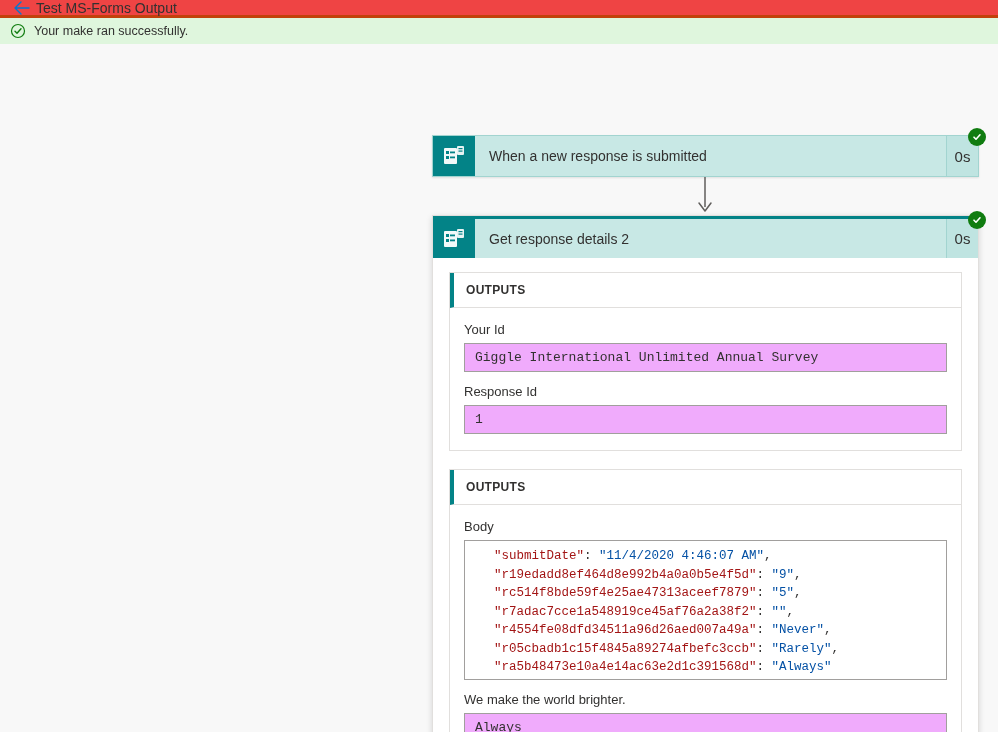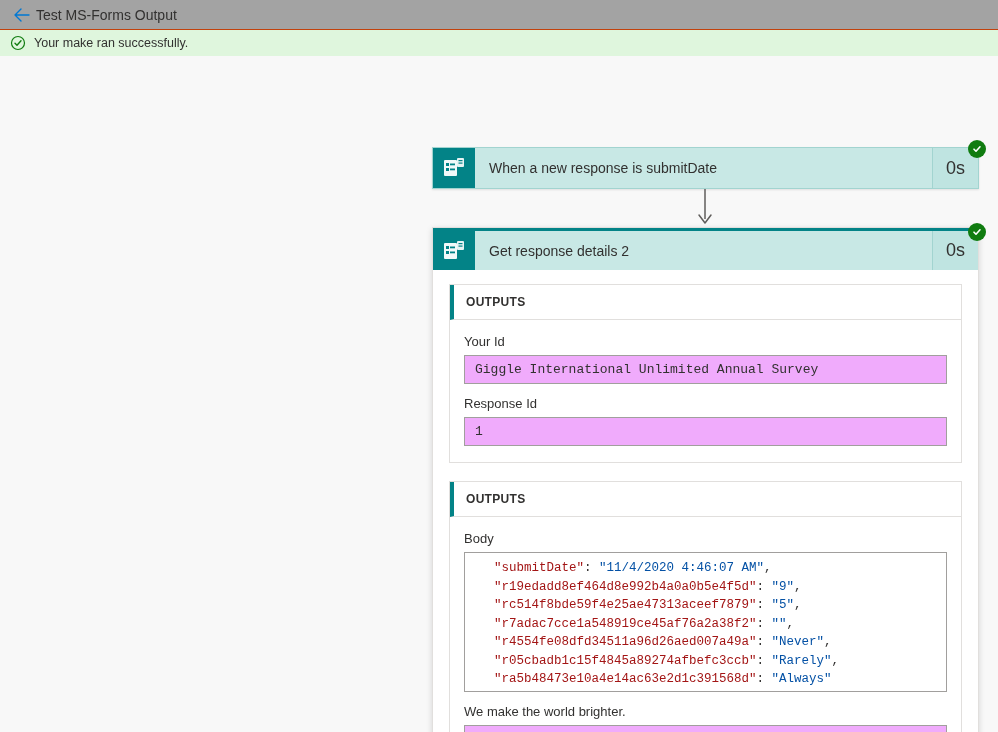--- a/index.html
+++ b/index.html
@@ -6,26 +6,26 @@
     body {
       font-family: "Segoe UI", -apple-system, sans-serif;
       background: #f8f8f8;
       font-size: 13px;
       color: #323130;
       width: 998px;
       height: 732px;
       overflow: hidden;
     }
     .header {
-      background: #a3a3a3;
-      height: 30px;
+      background: #ef4444;
+      height: 18px;
       display: flex;
       align-items: center;
       padding: 0 8px;
-      border-bottom: 1px solid #c2410c;
+      border-bottom: 3px solid #c2410c;
     }
     .back-arrow {
       width: 28px;
       display: flex;
       align-items: center;
       justify-content: center;
       color: #0078d4;
       cursor: pointer;
     }
     .header-title {
@@ -65,27 +65,27 @@
       flex-shrink: 0;
     }
     .step-title {
       flex: 1;
       padding: 12px 14px;
       font-size: 14px;
       color: #323130;
       background: #c8e8e5;
     }
     .step-duration {
-      width: 46px;
+      width: 32px;
       background: #bfe4e1;
       border-left: 1px solid #a2d4d0;
       display: flex;
       align-items: center;
       justify-content: center;
-      font-size: 18px;
+      font-size: 15px;
       color: #323130;
       flex-shrink: 0;
     }
     .check-badge {
       position: absolute;
       top: -8px;
       right: -8px;
       width: 18px;
       height: 18px;
       border-radius: 50%;
@@ -200,21 +200,21 @@
           <rect x="1" y="3" width="13" height="16" rx="1" fill="#ffffff" opacity="0.95"></rect>
           <rect x="3" y="6" width="3" height="3" fill="#038387"></rect>
           <rect x="7" y="6.5" width="5" height="1.8" fill="#038387"></rect>
           <rect x="3" y="11" width="3" height="3" fill="#038387"></rect>
           <rect x="7" y="11.5" width="5" height="1.8" fill="#038387"></rect>
           <rect x="14" y="1" width="7" height="9" rx="1" fill="#ffffff" opacity="0.9"></rect>
           <rect x="15.5" y="3" width="4" height="1.2" fill="#038387"></rect>
           <rect x="15.5" y="5.5" width="4" height="1.2" fill="#038387"></rect>
         </svg>
     </div>
-    <div class="step-title">When a new response is submitDate</div>
+    <div class="step-title">When a new response is submitted</div>
     <div class="step-duration">0s</div>
     <div class="check-badge">
       <svg width="10" height="10" viewBox="0 0 10 10">
           <path d="M2 5.2 L4 7.2 L8 2.8" stroke="#fff" stroke-width="1.6" fill="none" stroke-linecap="round" stroke-linejoin="round"></path>
         </svg>
     </div>
   </div>
 
   <div class="arrow-wrap">
     <svg width="22" height="38" viewBox="0 0 22 38">

